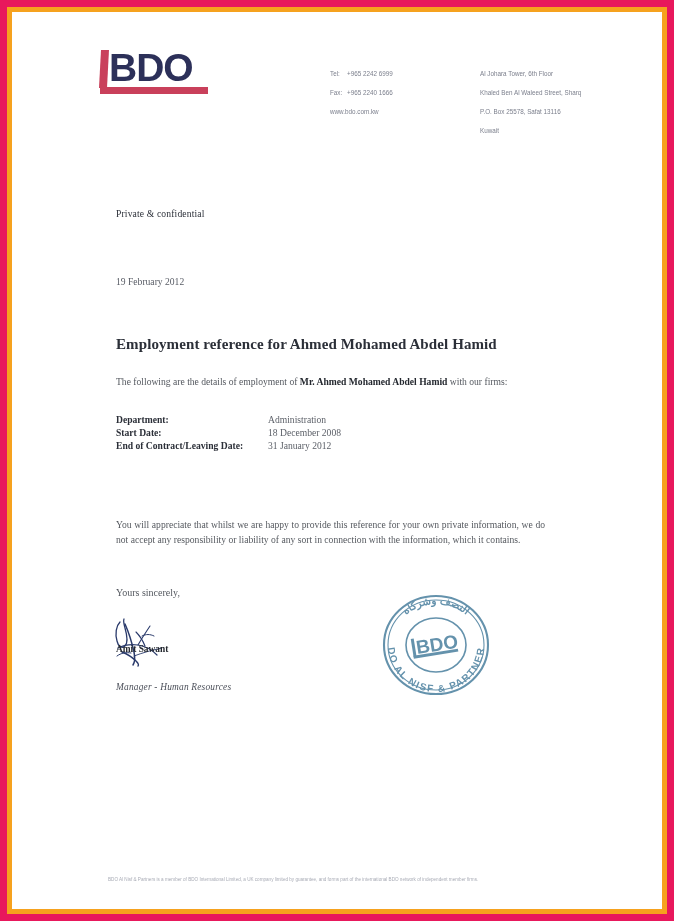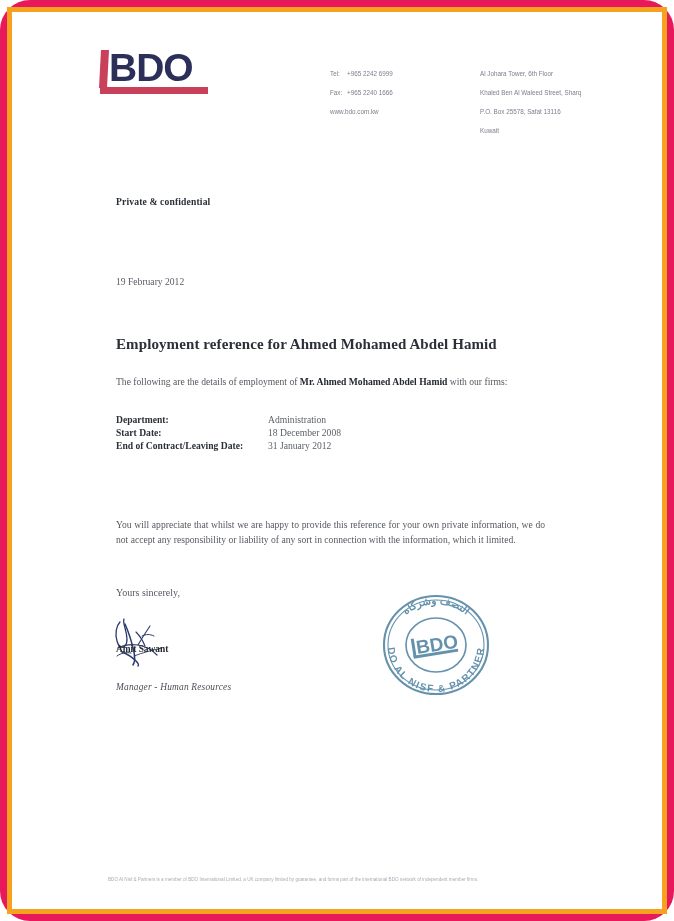--- a/index.html
+++ b/index.html
@@ -16,21 +16,20 @@
 
   
   #page-frame {
     position: absolute;
     left: 0; top: 0;
     width: 674px;
     height: 921px;
     box-sizing: border-box;
     background: #e8185c;            
     padding: 7px;
-    border-radius: 30px;
   }
   #frame-inner {
     position: relative;
     width: 100%;
     height: 100%;
     box-sizing: border-box;
     background: #f6a21e;            
     padding: 5px;
   }
   #sheet {
@@ -99,22 +98,22 @@
 
   
   .txt {
     position: absolute;
     color: #4b4f59;
     font-size: 9.6px;
   }
 
   #confidential {
     left: 104px;
-    top: 184px;
-    font-weight: bold;
+    top: 196px;
+    font-weight: normal;
     font-size: 9.6px;
     color: #2b2f38;
     letter-spacing: 0.15px;
   }
   #letter-date {
     left: 104px;
     top: 264px;
     font-size: 9.6px;
     color: #595d66;
   }
@@ -282,21 +281,21 @@
             <td class="v">18 December 2008</td>
           </tr>
           <tr>
             <td class="k">End of Contract/Leaving Date:</td>
             <td class="v">31 January 2012</td>
           </tr>
         </tbody>
       </table>
 
 
-      <div class="txt" id="liability">You will appreciate that whilst we are happy to provide this reference for your own private information, we do not accept any responsibility or liability of any sort in connection with the information, which it limited.</div>
+      <div class="txt" id="liability">You will appreciate that whilst we are happy to provide this reference for your own private information, we do not accept any responsibility or liability of any sort in connection with the information, which it contains.</div>
 
       <div class="txt" id="closing">Yours sincerely,</div>
 
       <svg id="signature" viewBox="0 0 86 60">
         <g fill="none" stroke="#2a3a6b" stroke-linecap="round" stroke-linejoin="round">
           <path d="M8,10 C4,14 3,22 5,29 C6,34 10,37 13,34 C16,31 15,23 13,16 C12,12 11,9 12,7" stroke-width="1.3"></path>
           <path d="M13,12 C17,21 20,31 22,40 C23,45 23,50 21,53" stroke-width="1.5"></path>
           <path d="M6,36 C12,33 19,32 26,33 C33,34 40,38 45,43" stroke-width="1.2"></path>
           <path d="M24,20 C28,24 31,29 33,34" stroke-width="1.1"></path>
           <path d="M38,14 C34,20 30,26 26,33" stroke-width="1.1"></path>

